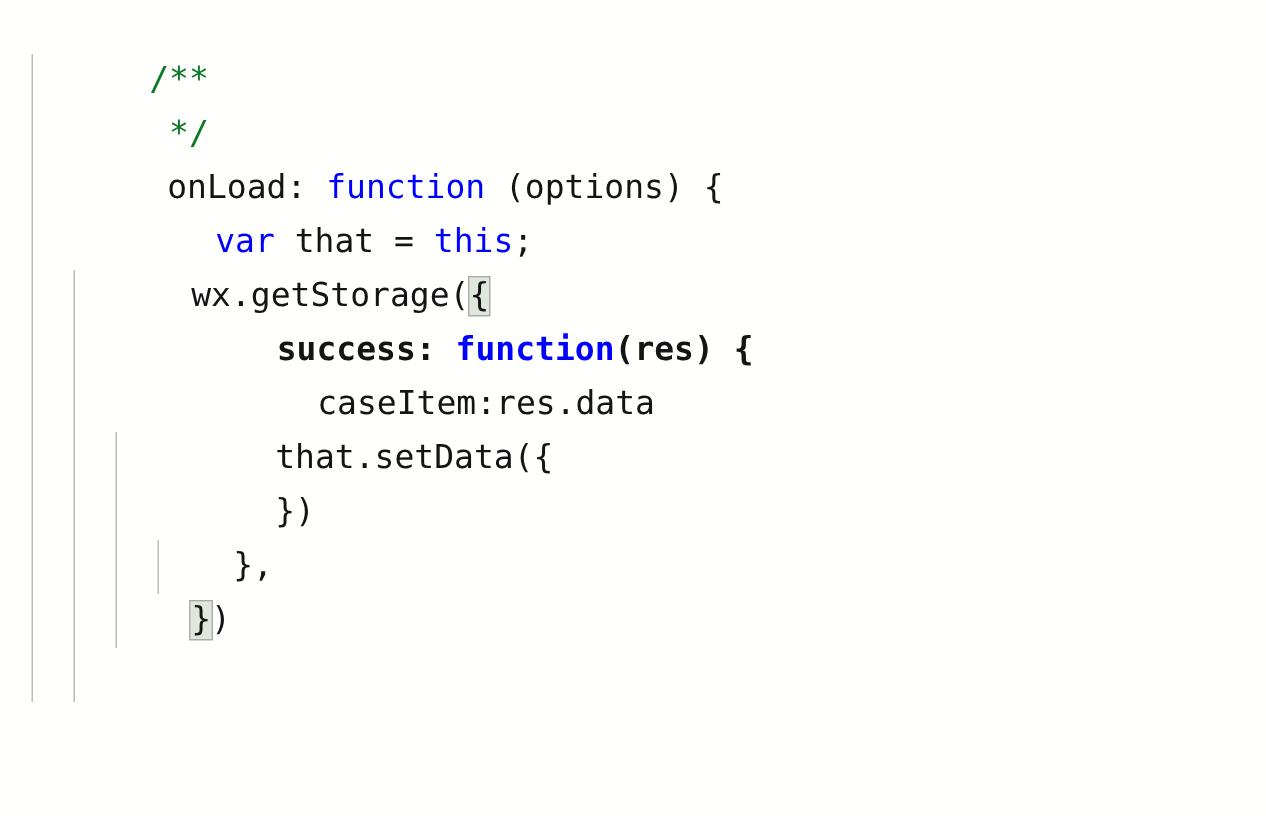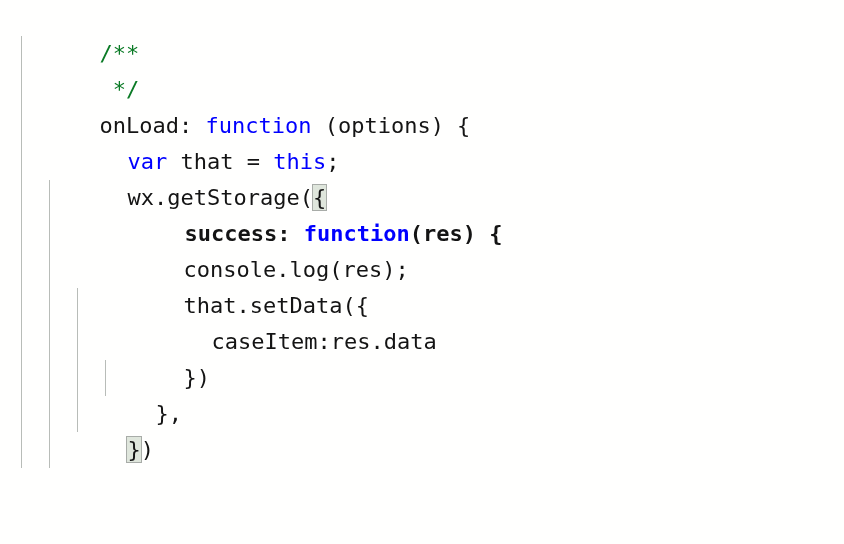--- a/index.html
+++ b/index.html
@@ -85,47 +85,44 @@
 
     <div class="code-line" style="padding-left:20px;">
       <span class="tok-comment">/**</span>
     </div>
 
 
     <div class="code-line" style="padding-left:20px;">
       <span class="tok-comment"> */</span>
     </div>
 
-    <div class="code-line" style="padding-left:20px;">
+    <div class="code-line" style="padding-left:32px;">
       <span class="tok-plain">onLoad: </span><span class="tok-keyword">function</span><span class="tok-plain"> (options) {</span>
     </div>
 
-    <div class="code-line" style="padding-left:48px;">
+    <div class="code-line" style="padding-left:64px;">
       <span class="tok-keyword">var</span><span class="tok-plain"> that = </span><span class="tok-keyword">this</span><span class="tok-plain">;</span>
     </div>
 
     <div class="code-line" style="padding-left:48px;">
       <span class="tok-plain">wx.getStorage(</span><span class="tok-plain bracket-match">{</span>
     </div>
 
 
     <div class="code-line" style="padding-left:105px;font-weight:bold;">
       <span class="tok-plain">success: </span><span class="tok-keyword">function</span><span class="tok-plain">(res) {</span>
     </div>
 
-    <div class="code-line" style="padding-left:104px;">
-      <span class="tok-plain">console.log(res);</span>
+
+    <div class="code-line" style="padding-left:132px;">
+      <span class="tok-plain">caseItem:res.data</span>
     </div>
 
     <div class="code-line" style="padding-left:104px;">
       <span class="tok-plain">that.setData({</span>
-    </div>
-
-    <div class="code-line" style="padding-left:132px;">
-      <span class="tok-plain">caseItem:res.data</span>
     </div>
 
     <div class="code-line" style="padding-left:104px;">
       <span class="tok-plain">})</span>
     </div>
 
     <div class="code-line" style="padding-left:76px;">
       <span class="tok-plain">},</span>
     </div>
 

